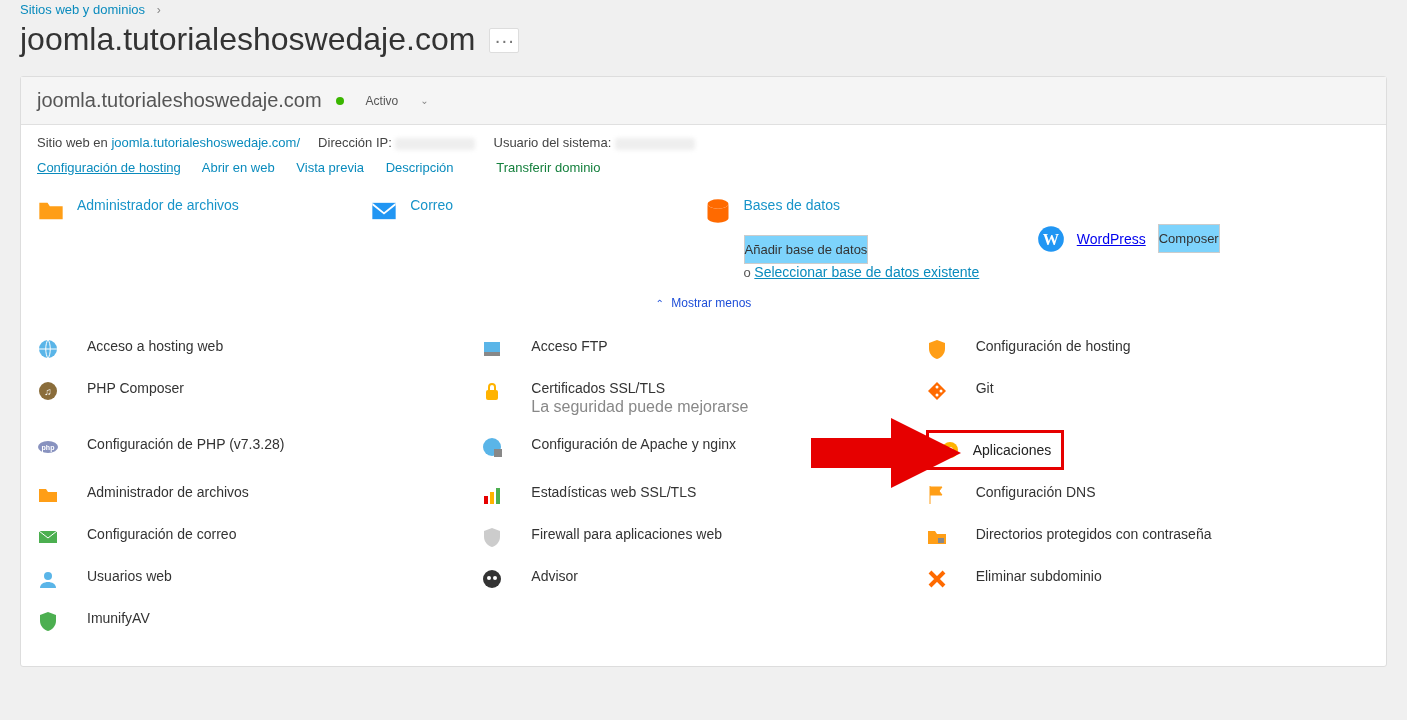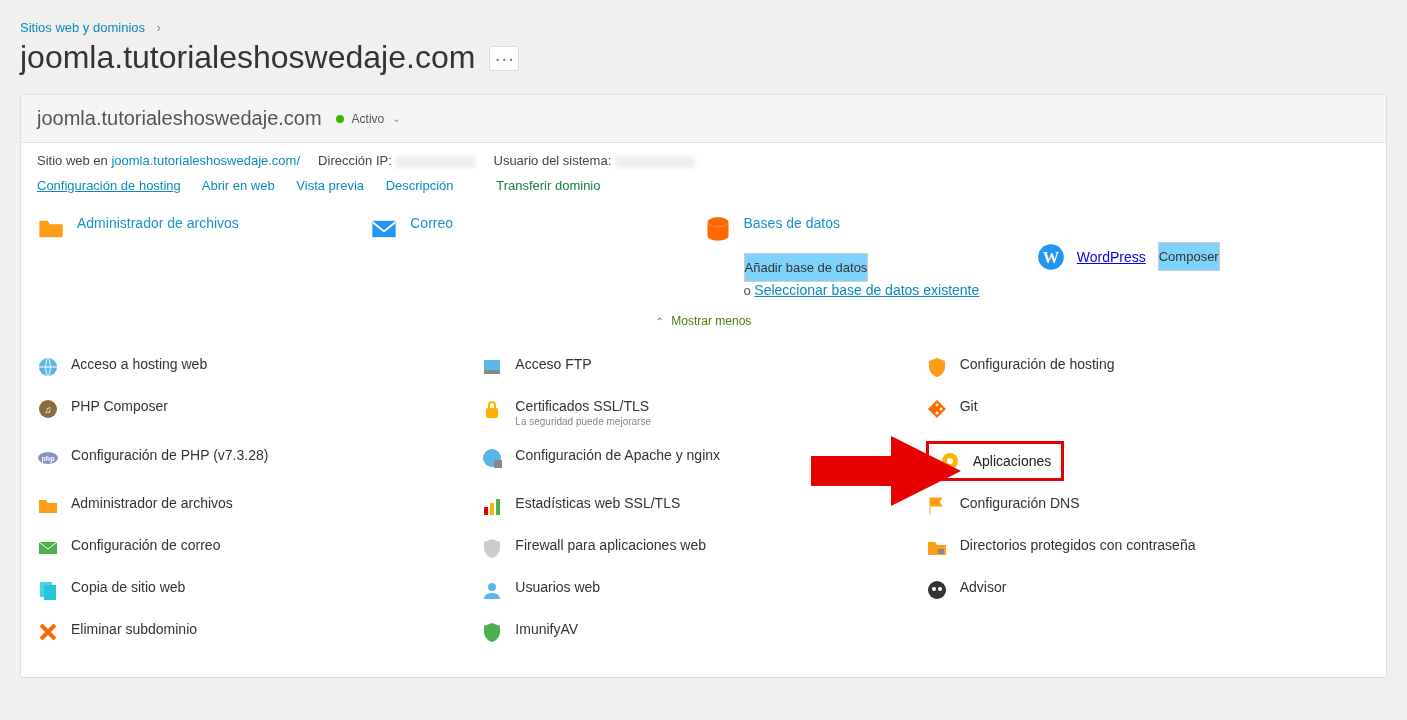--- a/index.html
+++ b/index.html
@@ -1,17 +1,17 @@
 <!DOCTYPE html>
 <html><head>
 <meta charset="utf-8">
 <style>
 * { box-sizing: border-box; margin: 0; padding: 0; }
 body { font-family: -apple-system, BlinkMacSystemFont, "Segoe UI", Arial, sans-serif; font-size: 14px; color: #222; background: #f0f0f0; width: 1407px; }
-.breadcrumb { padding: 20px 20px 4px 20px; font-size: 13px; }
+.breadcrumb { padding: 2px 20px 4px 20px; font-size: 13px; }
 .breadcrumb a { color: #0a8bbd; text-decoration: none; }
 .breadcrumb .chev { color: #888; margin-left: 8px; font-size: 12px; }
 .page-title-row { display: flex; align-items: baseline; padding: 0 20px 18px 20px; gap: 14px; }
 .page-title { font-size: 32px; font-weight: 400; color: #333; }
 .ellipsis-btn { font-size: 20px; color: #777; background: #fff; padding: 0 4px; border: 1px solid #ddd; border-radius: 2px; position: relative; top: -3px; }
 .card { background: #fff; margin: 0 20px 20px 20px; border: 1px solid #ddd; border-radius: 3px; }
 .card-header { background: #f5f5f5; border-bottom: 1px solid #e0e0e0; padding: 12px 16px; display: flex; align-items: center; gap: 14px; }
 .card-header-title { font-size: 20px; color: #555; }
 .status-dot { width: 8px; height: 8px; border-radius: 50%; background: #3ab600; display: inline-block; }
 .status-text { font-size: 12px; color: #555; }
@@ -26,27 +26,27 @@
 .quick-row { display: flex; padding: 8px 16px 8px 16px; gap: 0; }
 .quick-col { flex: 1; }
 .quick-item { display: flex; align-items: flex-start; gap: 12px; }
 .quick-item .icon { width: 28px; height: 28px; flex-shrink: 0; }
 .quick-item a { color: #1894c9; text-decoration: none; font-size: 14px; }
 .btn { background: #7dd3fc; border: 1px solid #ccc; padding: 6px 0; font-size: 13px; color: #333; cursor: pointer; }
 .quick-col.db .sub { margin-top: 10px; margin-left: 40px; }
 .quick-col.db .or { color: #555; font-size: 13px; }
 .quick-col.wp { display: flex; align-items: center; gap: 12px; }
 .toggle-row { text-align: center; padding: 8px 0; font-size: 12px; }
-.toggle-row a { color: #4d7c0f; text-decoration: none; text-align: center; }
+.toggle-row a { color: #1d4ed8; text-decoration: none; text-align: center; }
 .toggle-row .chev-up { font-size: 10px; margin-right: 4px; }
 .grid { display: grid; grid-template-columns: repeat(3, 1fr); gap: 0; padding: 10px 16px 24px 16px; position: relative; }
-.grid-item { display: flex; align-items: flex-start; gap: 12px; padding: 10px 0; }
+.grid-item { display: flex; align-items: flex-start; gap: 28px; padding: 10px 0; }
 .grid-item .gi-icon { width: 22px; height: 22px; flex-shrink: 0; }
 .grid-item .gi-text { font-size: 14px; color: #333; }
-.grid-item .gi-sub { font-size: 10px; color: #888; margin-top: 2px; }
+.grid-item .gi-sub { font-size: 16px; color: #888; margin-top: 2px; }
 .highlight { border: 3px solid #e60000; padding: 6px 10px; display: inline-flex; align-items: center; gap: 12px; }
 .arrow { position: absolute; left: 790px; top: 95px; }
 .i-folder { fill: #ff9e16; }
 .i-mail { fill: #2196f3; }
 .i-db { fill: #ff6a00; }
 .i-wp { fill: #2196f3; }
 svg { display: block; }
 </style>
 </head>
 <body>
@@ -57,21 +57,21 @@
 </div>
 
 <div class="page-title-row">
   <h1 class="page-title">joomla.tutorialeshoswedaje.com</h1>
   <span class="ellipsis-btn">···</span>
 </div>
 
 <div class="card">
   <div class="card-header">
     <span class="card-header-title">joomla.tutorialeshoswedaje.com</span>
-    <span style="display:flex;align-items:center;gap:8px;">
+    <span style="display:flex;align-items:center;gap:22px;">
       <span class="status-dot"></span>
       <span class="status-text">Activo</span>
       <span class="status-chev">⌄</span>
     </span>
   </div>
 
   <div class="card-info">
     <span>Sitio web en </span>
     <a href="#">joomla.tutorialeshoswedaje.com/</a>
     &nbsp;&nbsp;&nbsp;
@@ -328,32 +328,20 @@
           </svg>
     </span>
     <div>
       <div class="gi-text">Directorios protegidos con contraseña</div>
 
     </div>
       </div>
       <div class="grid-item">
     <span class="gi-icon">
       <svg viewBox="0 0 22 22" width="22" height="22">
-            <rect x="3" y="3" width="12" height="15" fill="#4dd0e1"></rect>
-            <rect x="7" y="6" width="12" height="15" fill="#26c6da"></rect>
-          </svg>
-    </span>
-    <div>
-      <div class="gi-text">Copia de sitio web</div>
-
-    </div>
-      </div>
-      <div class="grid-item">
-    <span class="gi-icon">
-      <svg viewBox="0 0 22 22" width="22" height="22">
             <circle cx="11" cy="8" r="4" fill="#5ab5e8"></circle>
             <path d="M3 20c0-4 4-6 8-6s8 2 8 6" fill="#5ab5e8"></path>
           </svg>
     </span>
     <div>
       <div class="gi-text">Usuarios web</div>
 
     </div>
       </div>
       <div class="grid-item">

